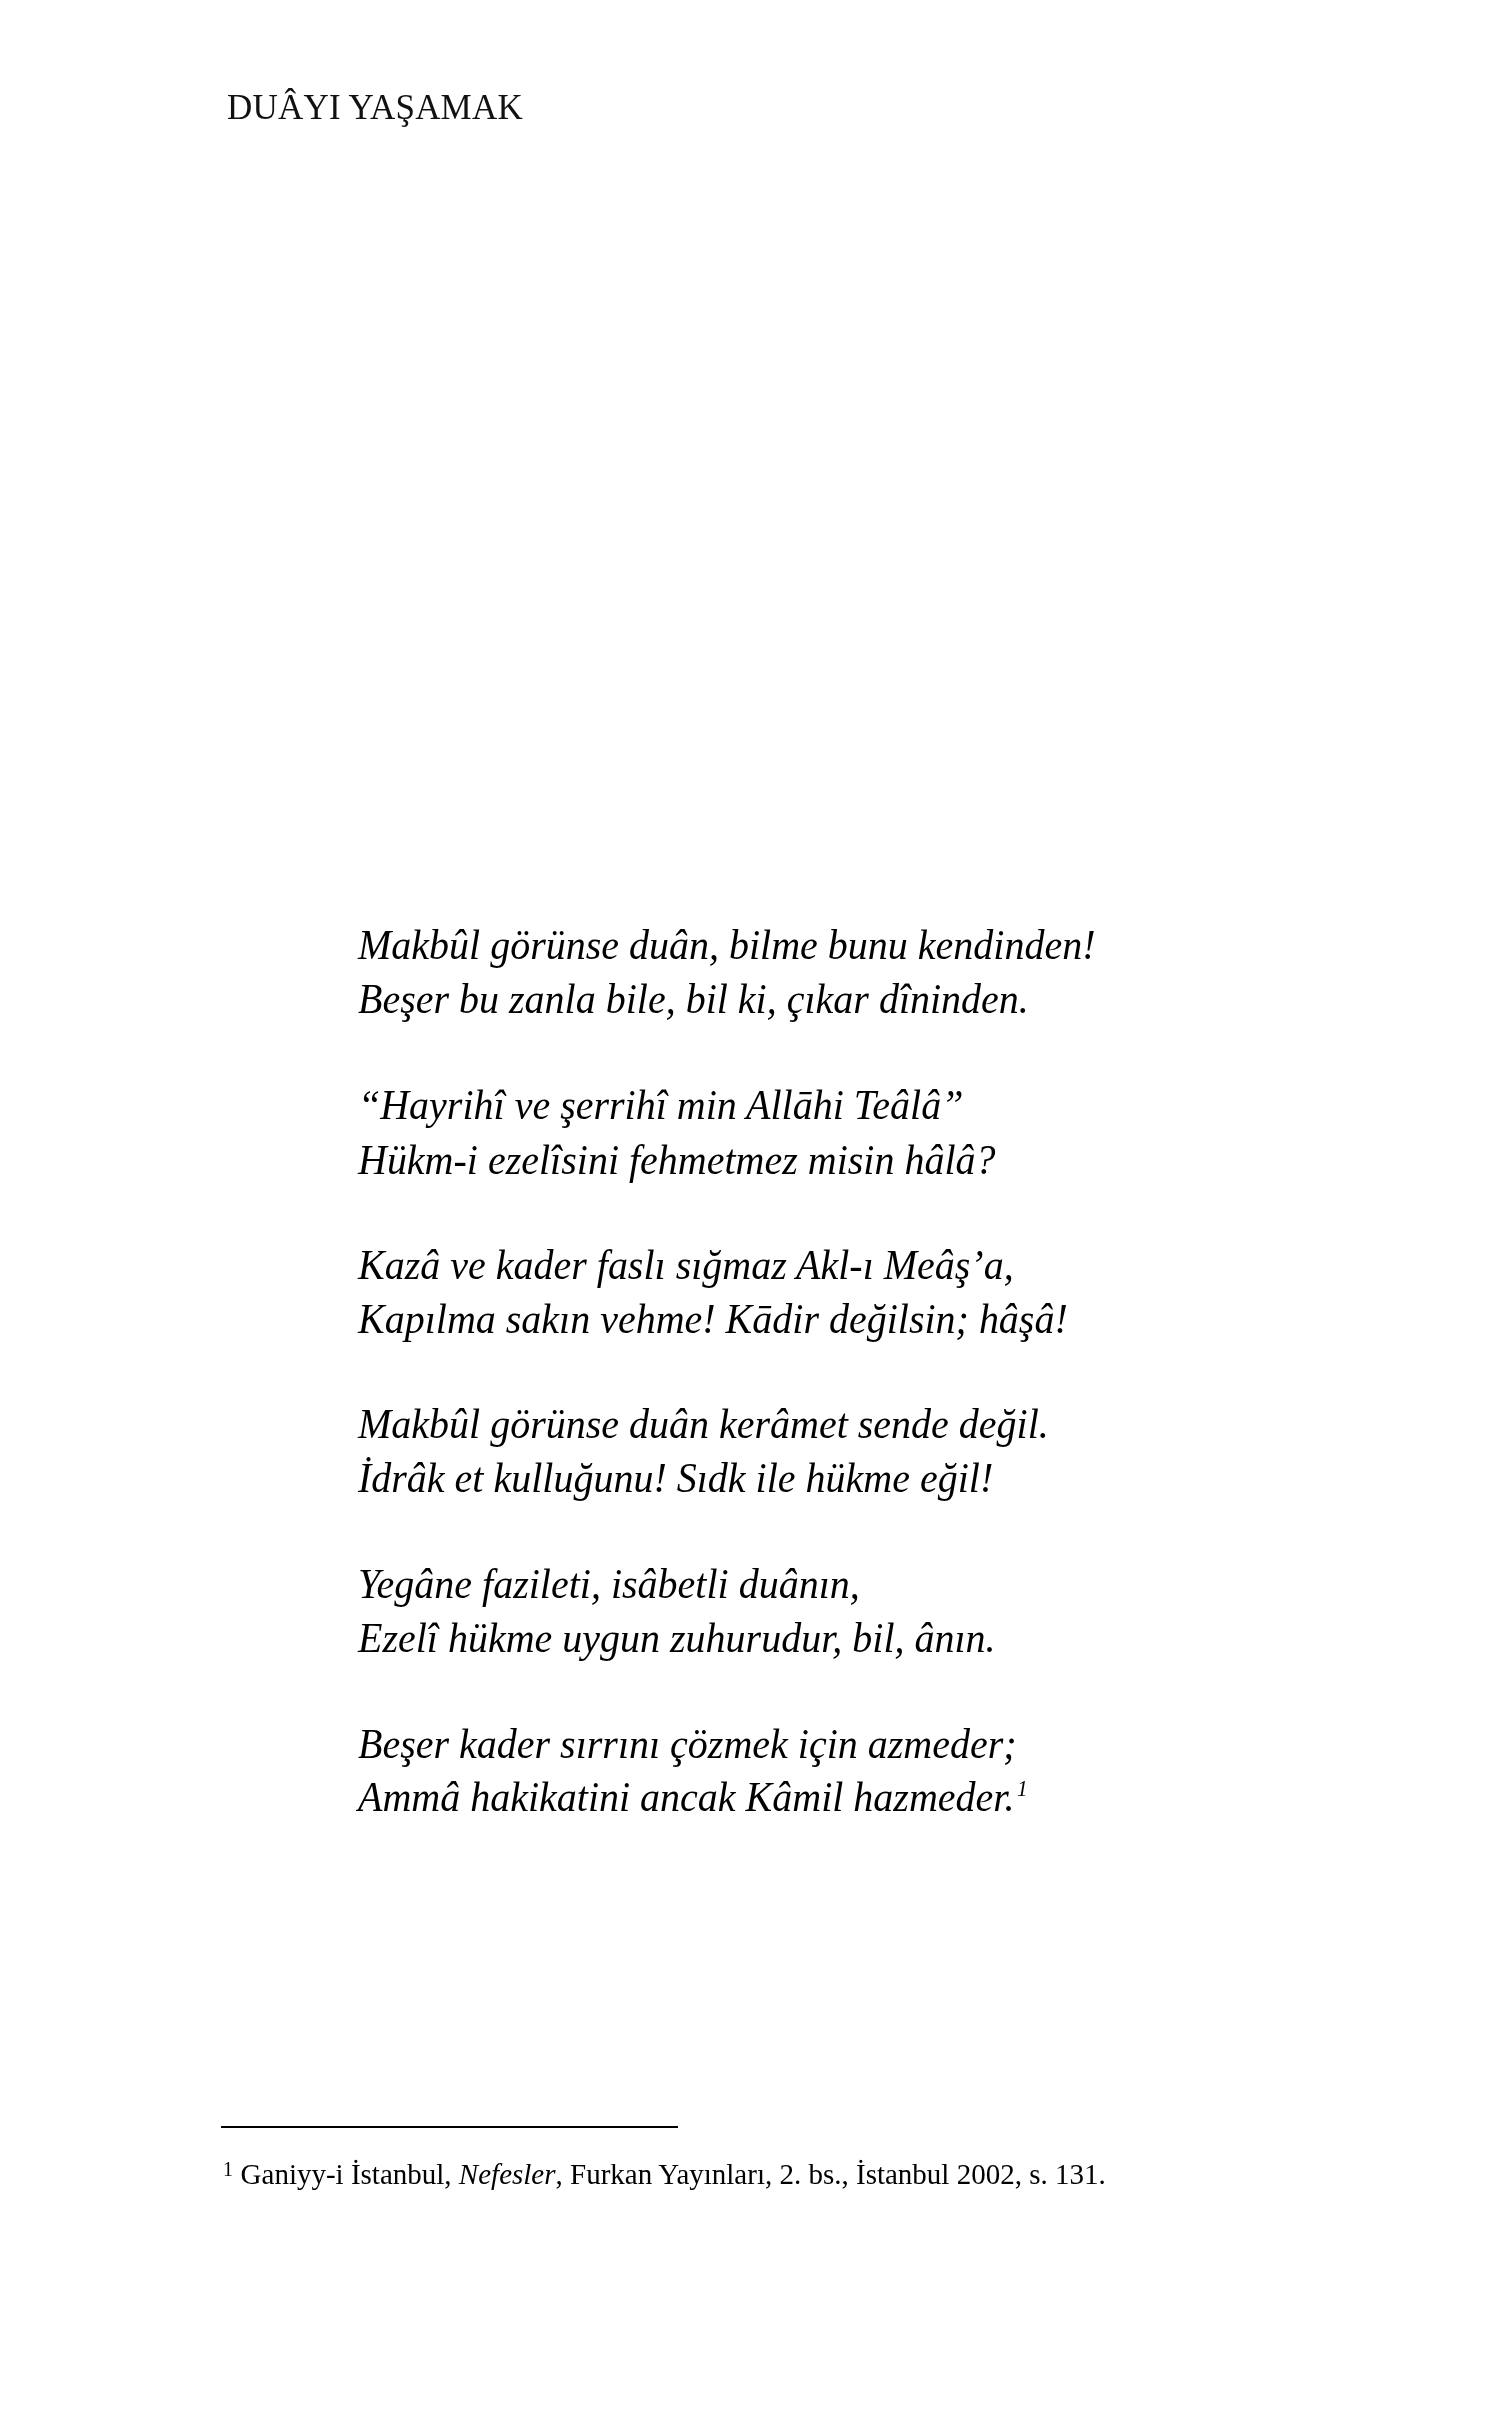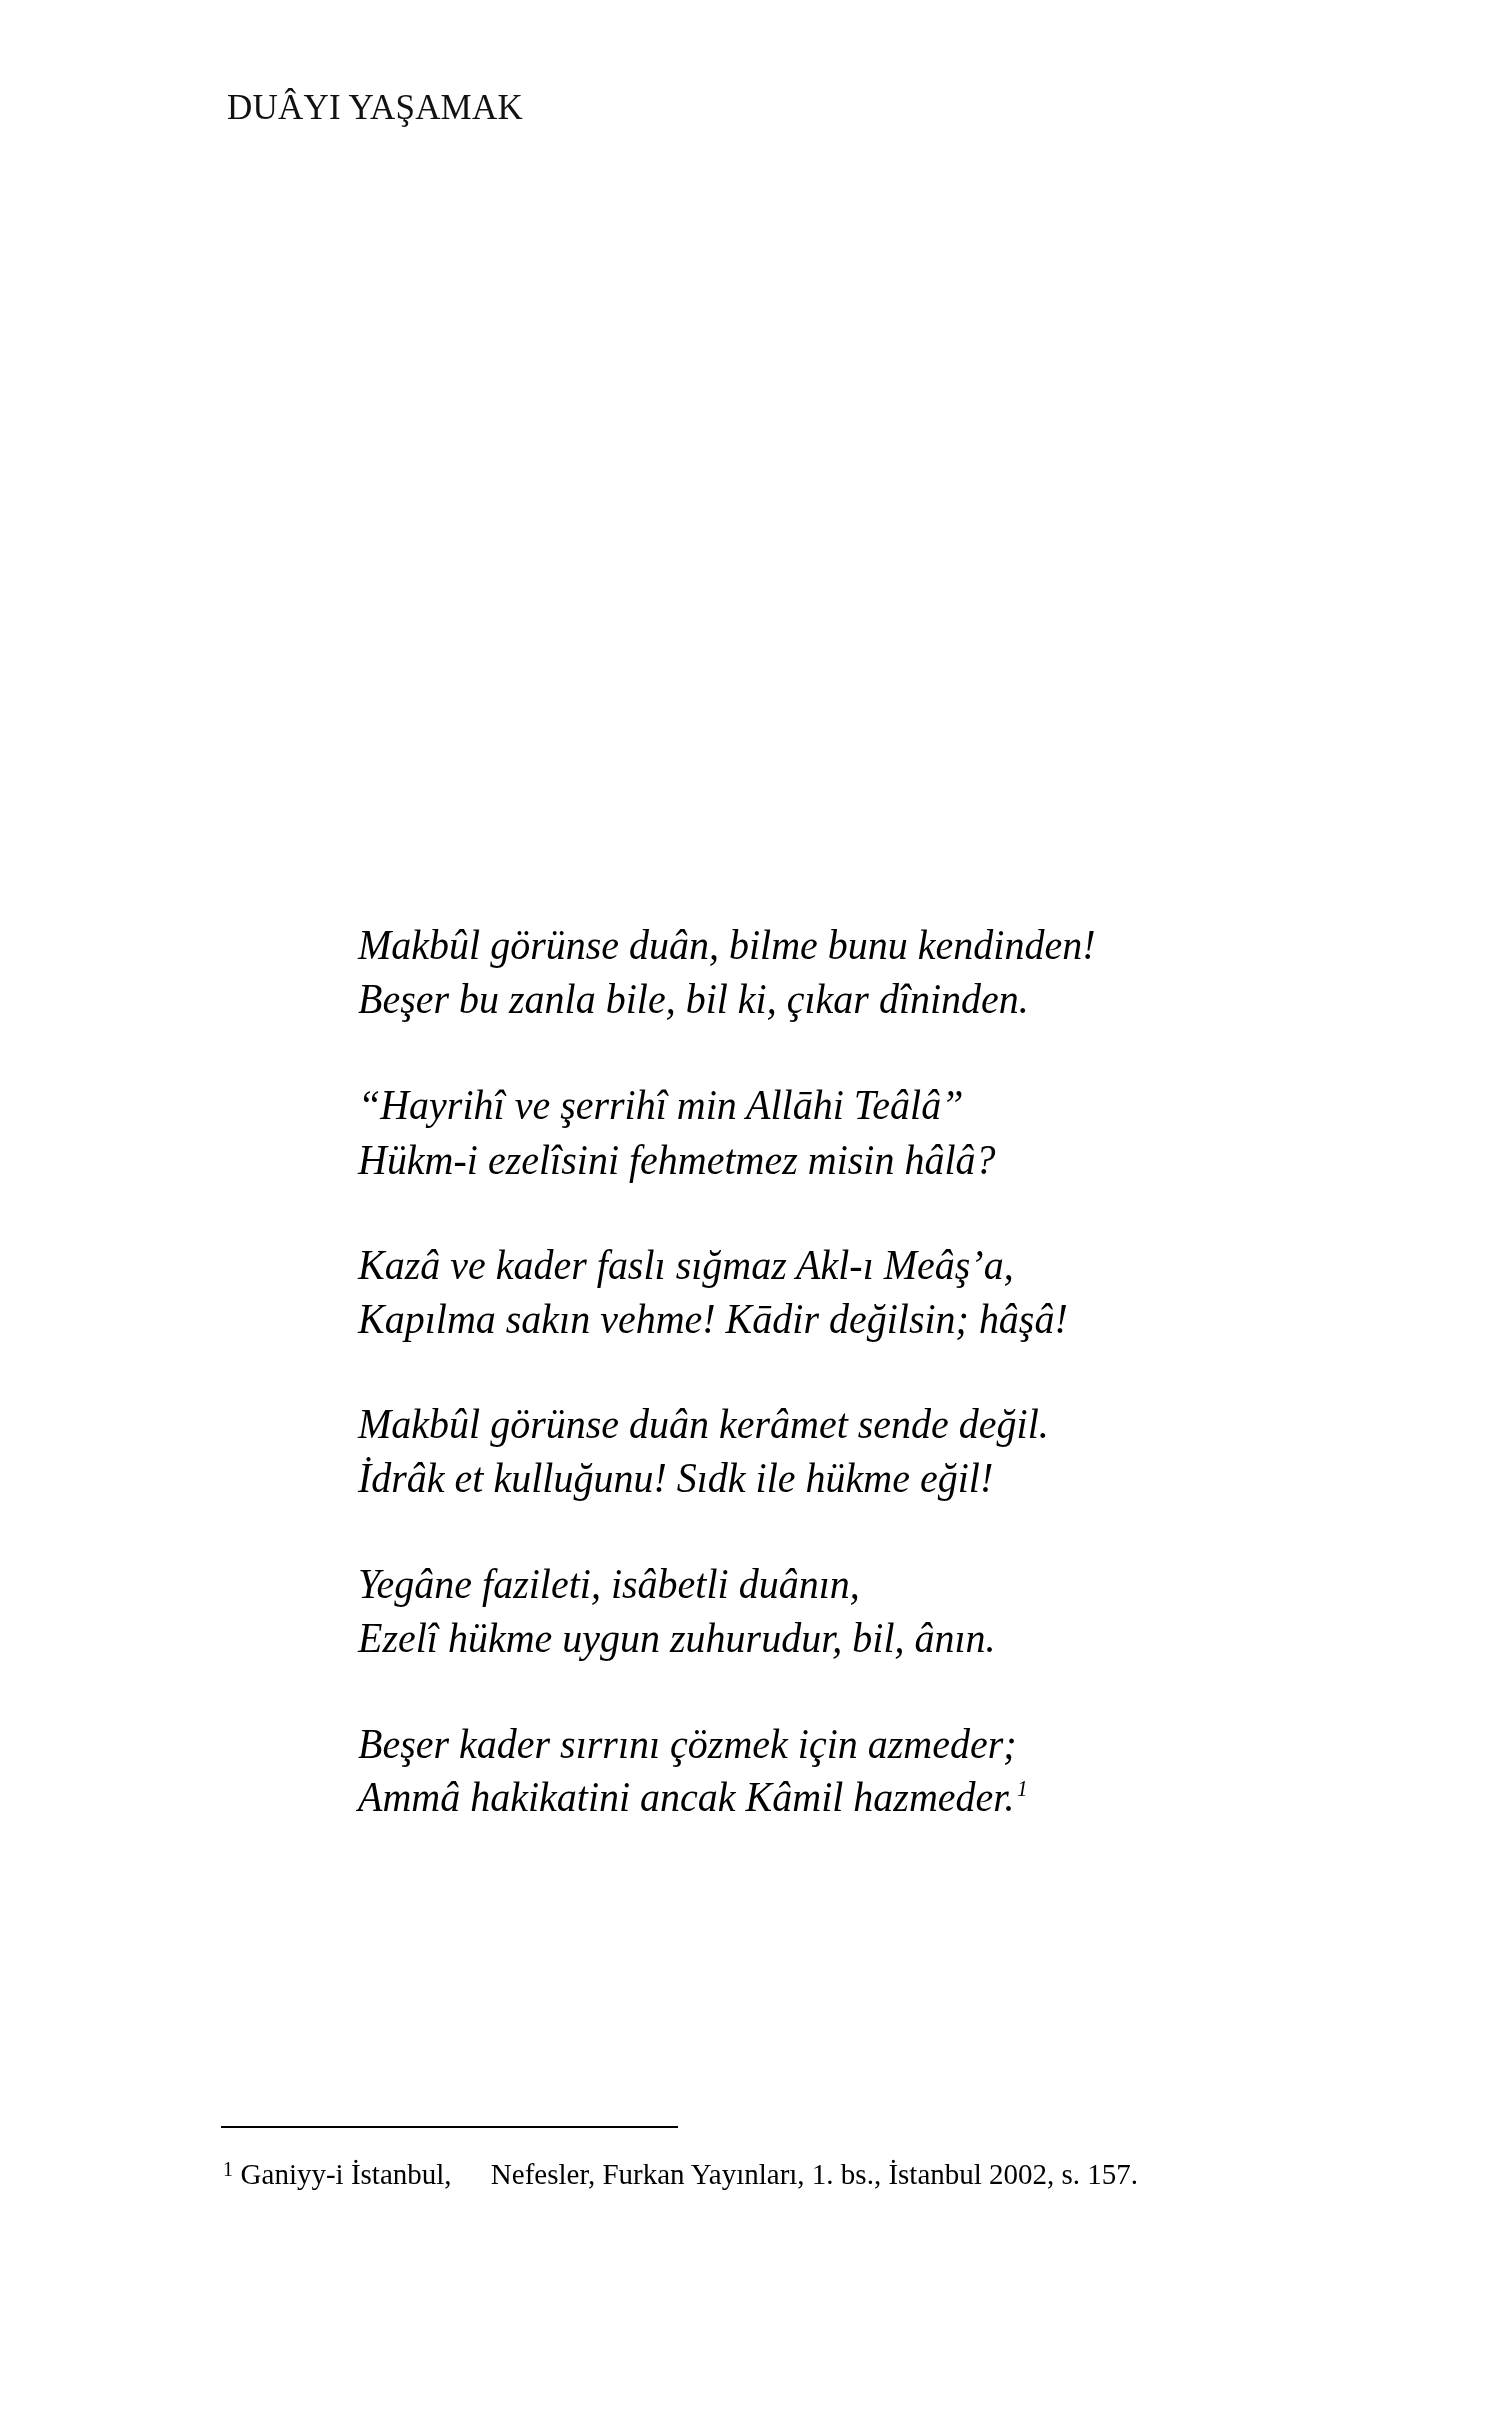--- a/index.html
+++ b/index.html
@@ -74,21 +74,21 @@
       white-space: nowrap;
       color: #000000;
     }
     .footnote .fn-num {
       font-size: 20px;
       vertical-align: 8.5px;
       line-height: 0;
       margin-right: 7.6px;
     }
     .footnote .fn-title {
-      margin-left: 32px;
+      font-style: italic;
     }
   </style>
 </head>
 <body>
 
 <div class="page">
 
   <div class="running-header">DUÂYI YAŞAMAK</div>
 
   <div class="poem">
@@ -108,17 +108,17 @@
     <div class="verse-line" style="top:1562px">Yegâne fazileti, isâbetli duânın,</div>
     <div class="verse-line" style="top:1616px">Ezelî hükme uygun zuhurudur, bil, ânın.</div>
 
     <div class="verse-line" style="top:1722px">Beşer kader sırrını çözmek için azmeder;</div>
     <div class="verse-line" style="top:1775px"><span>Ammâ hakikatini ancak Kâmil hazmeder.</span><sup class="fn-ref">1</sup></div>
   </div>
 
   <div class="footnote-rule"></div>
 
   <div class="footnote">
-    <sup class="fn-num">1</sup><span>Ganiyy-i İstanbul, </span><span class="fn-title">Nefesler</span><span>, Furkan Yayınları, 1. bs., İstanbul 2002, s. 157.</span>
+    <sup class="fn-num">1</sup><span>Ganiyy-i İstanbul, </span><span class="fn-title">Nefesler</span><span>, Furkan Yayınları, 2. bs., İstanbul 2002, s. 131.</span>
   </div>
 
 </div>
 
 
 </body></html>

